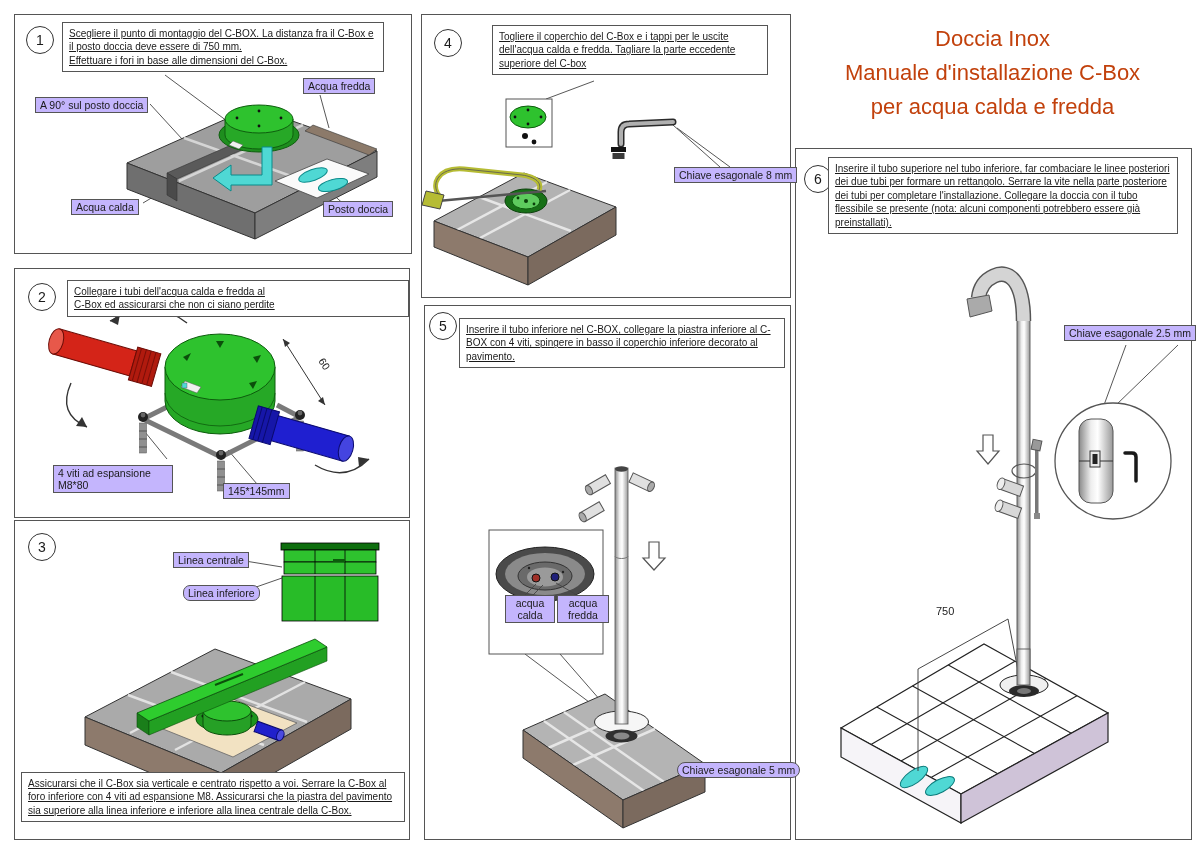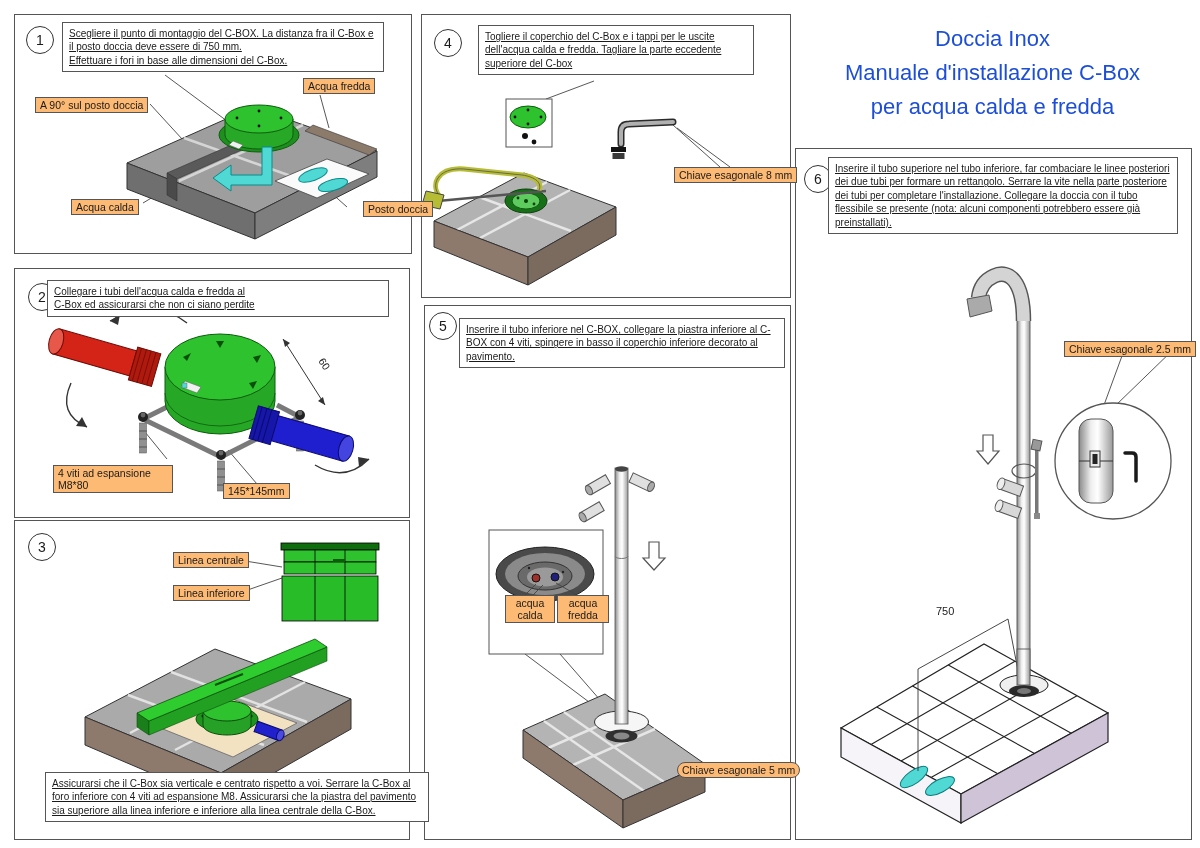--- a/index.html
+++ b/index.html
@@ -4,26 +4,26 @@
 <style>
   html,body{margin:0;padding:0;background:#fff;}
   .page{position:relative;width:1200px;height:848px;background:#ffffff;overflow:hidden;
         font-family:"Liberation Sans",sans-serif;color:#1a1a1a;}
   .panel{position:absolute;border:1px solid #555;background:#fff;}
   .step-circle{position:absolute;width:26px;height:26px;border:1.2px solid #333;border-radius:50%;
         display:flex;align-items:center;justify-content:center;font-size:14px;background:#fff;z-index:3;}
   .instr{position:absolute;border:1px solid #555;background:#fff;padding:4px 6px;
         font-size:10px;line-height:1.34;z-index:3;text-decoration:underline;}
   .preline{white-space:pre-line;}
-  .lbl{position:absolute;border:1px solid #555;background:#fdba74;padding:1px 4px;
+  .lbl{position:absolute;border:1px solid #555;background:#c4b5fd;padding:1px 4px;
         font-size:10.5px;white-space:nowrap;z-index:3;}
   .lbl.wrap{white-space:pre-line;text-align:center;}
   .dsvg{position:absolute;left:0;top:0;width:100%;height:100%;z-index:1;}
   .title{position:absolute;left:795px;top:22px;width:395px;text-align:center;
-        font-size:22px;line-height:1.55;color:#1d4ed8;z-index:2;}
+        font-size:22px;line-height:1.55;color:#c2410c;z-index:2;}
 </style>
 </head>
 <body>
 
 <div class="page">
 
   <div class="panel" style="left:14px;top:14px;width:396px;height:238px;">
     <div class="step-circle" style="left:11px;top:11px;">
       <span>1</span>
     </div>
@@ -65,28 +65,28 @@
 
       <g>
         <polygon points="260,166 312,144 354,159 302,183" fill="#fafafa" stroke="#444" stroke-width="0.8"></polygon>
         <ellipse cx="298" cy="160" rx="15" ry="5.5" transform="rotate(-20 298 160)" fill="#4fd8d4" stroke="#0a8a8a"></ellipse>
         <ellipse cx="318" cy="170" rx="15" ry="5.5" transform="rotate(-15 318 170)" fill="#4fd8d4" stroke="#0a8a8a"></ellipse>
       </g>
     </svg>
     <div class="lbl" style="left:20px;top:82px;">A 90° sul posto doccia</div>
     <div class="lbl" style="left:288px;top:63px;">Acqua fredda</div>
     <div class="lbl" style="left:56px;top:184px;">Acqua calda</div>
-    <div class="lbl" style="left:308px;top:186px;margin-left:40px;">Posto doccia</div>
+    <div class="lbl" style="left:308px;top:186px;">Posto doccia</div>
   </div>
 
   <div class="panel" style="left:14px;top:268px;width:394px;height:248px;">
     <div class="step-circle" style="left:13px;top:14px;">
       <span>2</span>
     </div>
-    <div class="instr preline" style="left:32px;top:11px;width:328px;">Collegare i tubi dell'acqua calda e fredda al
+    <div class="instr preline" style="left:52px;top:11px;width:328px;">Collegare i tubi dell'acqua calda e fredda al
 C-Box ed assicurarsi che non ci siano perdite</div>
     <svg class="dsvg" viewBox="0 0 394 248">
       <g stroke="#444" stroke-width="0.9">
         <line x1="152" y1="190" x2="130" y2="163"></line>
         <line x1="242" y1="215" x2="213" y2="181"></line>
       </g>
 
       <g>
         <polyline points="128,150 206,188 285,148" fill="none" stroke="#7a7a7a" stroke-width="5"></polyline>
         <line x1="128" y1="150" x2="152" y2="138" stroke="#7a7a7a" stroke-width="5"></line>
@@ -217,29 +217,29 @@
       </g>
 
       <g>
         <polygon points="122,192 134,200 134,214 122,206" fill="#1a7e1a" stroke="#0b4f0b" stroke-width="0.6"></polygon>
         <polygon points="134,200 312,126 312,140 134,214" fill="#22a022" stroke="#0b4f0b" stroke-width="0.6"></polygon>
         <polygon points="122,192 300,118 312,126 134,200" fill="#2ecc2e" stroke="#0b4f0b" stroke-width="0.8"></polygon>
         <line x1="200" y1="164" x2="228" y2="153" stroke="#0b4f0b" stroke-width="2"></line>
       </g>
     </svg>
     <div class="lbl" style="left:158px;top:31px;">Linea centrale</div>
-    <div class="lbl" style="left:158px;top:64px;">Linea inferiore</div>
-    <div class="instr" style="left:6px;top:251px;width:370px;margin-left:24px;">Assicurarsi che il C-Box sia verticale e centrato rispetto a voi. Serrare la C-Box al foro inferiore con 4 viti ad espansione M8. Assicurarsi che la piastra del pavimento sia superiore alla linea inferiore e inferiore alla linea centrale della C-Box.</div>
+    <div class="lbl" style="left:168px;top:64px;border-radius:7px;">Linea inferiore</div>
+    <div class="instr" style="left:6px;top:251px;width:370px;">Assicurarsi che il C-Box sia verticale e centrato rispetto a voi. Serrare la C-Box al foro inferiore con 4 viti ad espansione M8. Assicurarsi che la piastra del pavimento sia superiore alla linea inferiore e inferiore alla linea centrale della C-Box.</div>
   </div>
 
   <div class="panel" style="left:421px;top:14px;width:368px;height:282px;">
     <div class="step-circle" style="left:12px;top:14px;">
       <span>4</span>
     </div>
-    <div class="instr preline" style="left:56px;top:10px;width:262px;">Togliere il coperchio del C-Box e i tappi per le uscite
+    <div class="instr preline" style="left:70px;top:10px;width:262px;">Togliere il coperchio del C-Box e i tappi per le uscite
 dell'acqua calda e fredda. Tagliare la parte eccedente
 superiore del C-box</div>
     <svg class="dsvg" viewBox="0 0 368 282">
       <g stroke="#444" stroke-width="0.9">
         <line x1="172" y1="66" x2="124" y2="84"></line>
         <line x1="251" y1="110" x2="298" y2="152"></line>
         <line x1="255" y1="113" x2="308" y2="152"></line>
       </g>
 
       <g>
@@ -438,16 +438,16 @@
 
       <g>
         <circle cx="317" cy="312" r="58" fill="#fff" stroke="#555" stroke-width="1.3"></circle>
         <rect x="283" y="270" width="34" height="84" rx="12" fill="url(#g6)" stroke="#555"></rect>
         <line x1="283" y1="312" x2="317" y2="312" stroke="#333" stroke-width="1.2"></line>
         <rect x="294" y="302" width="10" height="16" fill="#e8e8e8" stroke="#333"></rect>
         <rect x="296.5" y="305" width="5" height="10" fill="#222"></rect>
         <path d="M329,304 h7 q4,0 4,4 v24" fill="none" stroke="#1a1a1a" stroke-width="3.5" stroke-linecap="round"></path>
       </g>
     </svg>
-    <div class="lbl" style="left:268px;top:192px;text-align:center;">Chiave esagonale 2.5 mm</div>
+    <div class="lbl" style="left:268px;top:176px;text-align:center;">Chiave esagonale 2.5 mm</div>
   </div>
 
 </div>
 
 </body></html>

